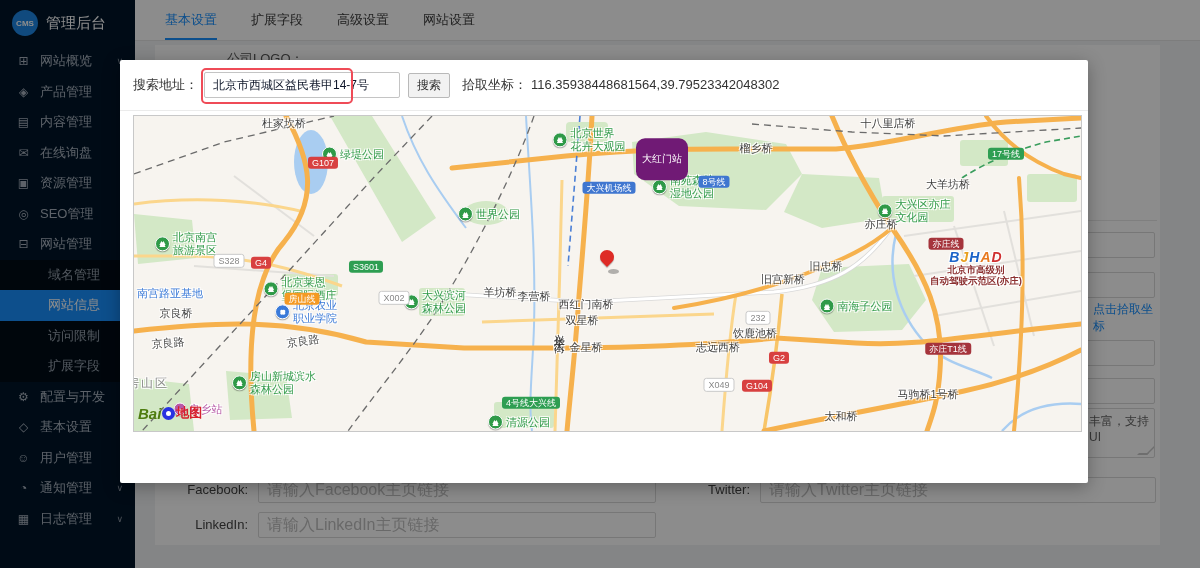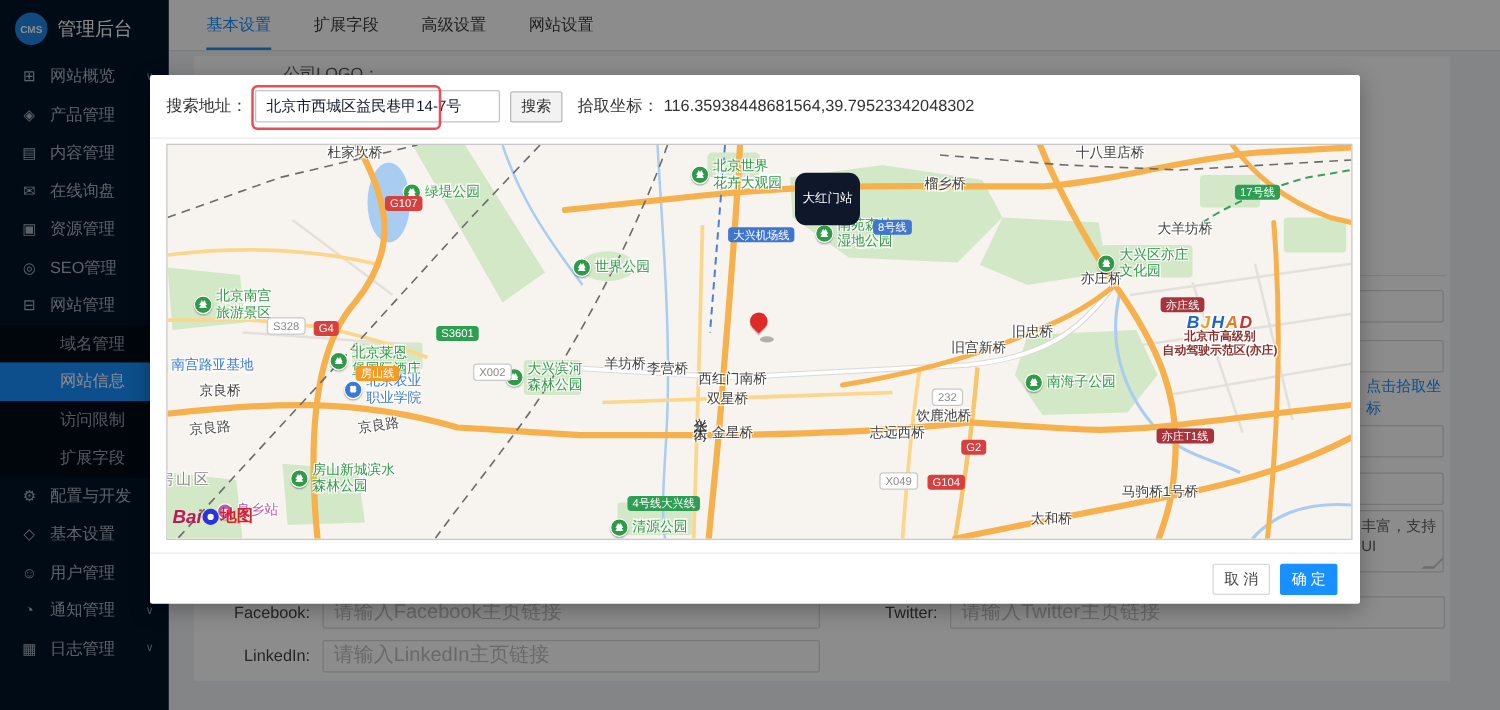--- a/index.html
+++ b/index.html
@@ -68,31 +68,31 @@
        border:1px solid #fff;box-shadow:0 1px 1px rgba(0,0,0,.3);flex:0 0 auto;font-style:normal;}
   .poi-g .pic{background:#2f9a48;}
   .poi-b .pic{background:#3a7ad9;}
   .ml.badge{font-size:9px;color:#fff;padding:1px 4px;border-radius:3px;text-shadow:none;}
   .ml.badge.red{background:#d84040;}
   .ml.badge.green{background:#2e9e52;}
   .ml.badge.blue{background:#3f76d0;}
   .ml.badge.orange{background:#f59a23;}
   .ml.badge.darkred{background:#a5343c;}
   .ml.badge.white{background:#fff;color:#888;border:1px solid #c9c9c9;}
-  .ml.metro{background:#0f172a;color:#fff;font-size:10px;padding:15px 6px;border-radius:9px;text-shadow:none;text-align:center;}
+  .ml.metro{background:#701a75;color:#fff;font-size:10px;padding:15px 6px;border-radius:9px;text-shadow:none;text-align:center;}
   .ml.rail{color:#b85aa8;display:flex;align-items:center;gap:3px;}
   .rail .pic{background:#b85aa8;width:11px;height:11px;}
   .ml.bjhad{text-align:center;}
   .bjhad .word{font-size:14px;font-weight:bold;font-style:italic;letter-spacing:1px;}
   .bjhad .sub{font-size:9.5px;color:#8b2f2f;font-weight:bold;}
   .pin{position:absolute;left:466px;top:134px;width:14px;height:14px;background:#de2b26;
        border-radius:50% 50% 50% 0;transform:rotate(-45deg);z-index:6;box-shadow:-1px 1px 1px rgba(0,0,0,.25);}
   .pin-shadow{position:absolute;left:474px;top:153px;width:11px;height:5px;background:rgba(90,90,90,.45);border-radius:50%;z-index:5;}
   .bd-logo{position:absolute;left:4px;bottom:9px;display:flex;align-items:center;gap:1px;z-index:7;}
-  .bd-bai{color:#be185d;font-size:15px;font-weight:bold;font-style:italic;}
+  .bd-bai{color:#4d7c0f;font-size:15px;font-weight:bold;font-style:italic;}
   .bd-paw{width:13px;height:13px;border-radius:50%;background:#2932e1;position:relative;}
   .bd-paw:after{content:"";position:absolute;left:4px;top:4px;width:5px;height:5px;border-radius:50%;background:#fff;}
   .bd-map{color:#d7202c;font-size:13px;font-weight:bold;}
   .copyright{position:absolute;left:3px;bottom:0;font-size:9px;color:#333;z-index:7;white-space:nowrap;
              text-shadow:1px 1px 0 #fff,-1px -1px 0 #fff,1px -1px 0 #fff,-1px 1px 0 #fff;}
 </style>
 </head>
 <body>
 
 <div id="app">
@@ -378,18 +378,14 @@
         </div>
       <div class="pin-shadow"></div>
       <div class="pin"></div>
       <div class="bd-logo">
         <span class="bd-bai">Bai</span>
         <span class="bd-paw"></span>
         <span class="bd-map">地图</span>
       </div>
     </div>
 
-    <div class="m-foot">
-      <button class="btn-cancel">取 消</button>
-      <button class="btn-ok">确 定</button>
-    </div>
   </div>
 </div>
 
 </body></html>

